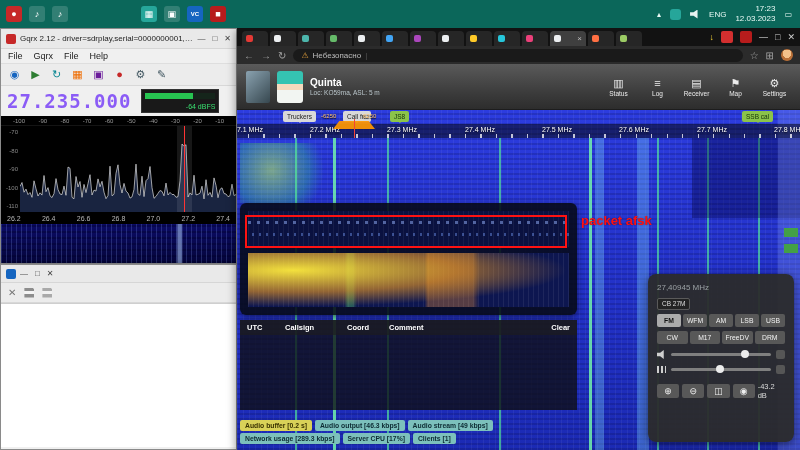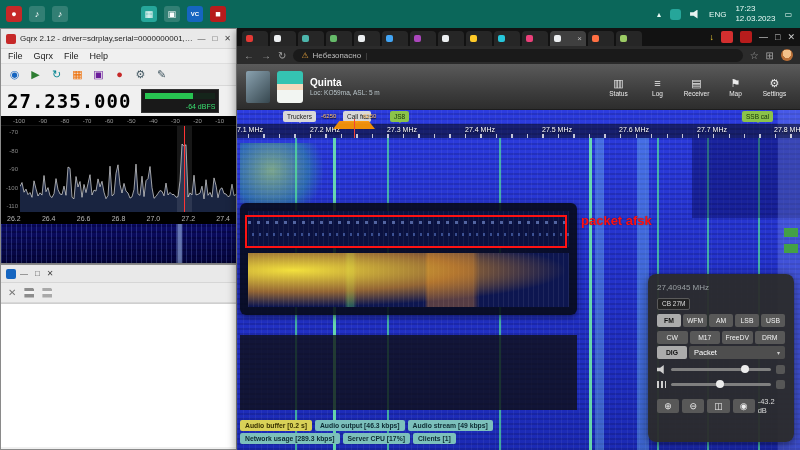--- a/index.html
+++ b/index.html
@@ -6,37 +6,37 @@
   html,body{width:800px;height:450px}
   body{font-family:"Liberation Sans",sans-serif;background:#0f7a6b;overflow:hidden}
   #screen{position:relative;width:800px;height:450px;overflow:hidden}
 
   
   .taskbar{position:absolute;left:0;top:0;width:800px;height:28px;background:#0b675a;display:flex;align-items:center;color:#eafaf6;z-index:20}
   .tb-left{display:flex;align-items:center;gap:7px;padding-left:6px}
   .tb-ic{width:16px;height:16px;border-radius:3px;display:flex;align-items:center;justify-content:center;font-size:9px;color:#fff}
   .tb-gap{margin-left:66px}
   .tb-right{margin-left:auto;display:flex;align-items:center;gap:9px;padding-right:8px;font-size:8px}
-  .tb-clock{line-height:1.2;font-size:8px}
+  .tb-clock{text-align:right;line-height:1.2;font-size:8px}
   .spkw{width:10px;height:9px;background:#e8f4f1;clip-path:polygon(0 30%,35% 30%,75% 0,75% 100%,35% 70%,0 70%)}
 
   
   .win{position:absolute;background:#f0f0f0;border:1px solid #8a8a8a;box-shadow:2px 2px 8px rgba(0,0,0,.35)}
   .titlebar{height:20px;background:#e9e9e9;display:flex;align-items:center;padding:0 5px;gap:4px;border-bottom:1px solid #d6d6d6}
   .appic{width:10px;height:10px;border-radius:2px;flex:none}
   .titlebar .t{font-size:8px;color:#222;white-space:nowrap;overflow:hidden;text-overflow:ellipsis;flex:1}
   .wbtns{display:flex;gap:7px;color:#444;font-size:8px;flex:none}
 
   
   #gqrx{left:0;top:28px;width:237px;height:236px}
   .menubar{height:15px;display:flex;gap:11px;align-items:center;padding:0 7px;font-size:9px;color:#1c1c1c;background:#f0f0f0;border-bottom:1px solid #dedede}
   .toolbar{height:22px;display:flex;align-items:center;gap:6px;padding:0 6px;background:#ececec;border-bottom:1px solid #d8d8d8}
   .ti{width:15px;height:15px;border-radius:2px;font-size:11px;line-height:15px;text-align:center}
   .freqrow{height:30px;display:flex;align-items:center;padding:0 6px;gap:10px;background:#f0f0f0}
-  .freqdigits{font-family:"DejaVu Sans Mono",monospace;font-size:19px;font-weight:bold;color:#000000;letter-spacing:1px}
+  .freqdigits{font-family:"DejaVu Sans Mono",monospace;font-size:19px;font-weight:bold;color:#8b5cf6;letter-spacing:1px}
   .meter{width:78px;height:24px;background:#191919;border:1px solid #333;padding:3px 3px 2px;display:flex;flex-direction:column;justify-content:space-between}
   .meter .bar{height:6px;background:linear-gradient(90deg,#27c451 0 68%,#15251b 68%)}
   .meter .mtxt{font-size:7px;color:#39e070;text-align:right}
   .specwrap{position:relative;height:96px;background:#000}
   .topscale{height:10px;display:flex;justify-content:space-between;align-items:center;padding:0 12px;color:#9a9a9a;font-size:6px;border-bottom:1px solid #141414}
   .dbcol{position:absolute;left:0;top:10px;width:19px;height:86px;display:flex;flex-direction:column;justify-content:space-between;padding:3px 2px;font-size:6px;color:#8a8a8a;text-align:right}
   .spec{position:absolute;left:19px;top:10px}
   .filterband{position:absolute;left:176px;top:10px;width:15px;height:86px;background:rgba(255,255,255,.09)}
   .specmark{position:absolute;left:183px;top:10px;width:1px;height:86px;background:#ff3434}
   .freqlabels{height:12px;background:#000;display:flex;justify-content:space-between;align-items:center;padding:0 6px;font-size:7px;color:#b8b8b8}
@@ -416,45 +416,45 @@
         <span class="flabel" style="left:552px">27.8 MHz</span>
       </div>
 
       <div class="opanel">
         <div class="pktstrip"></div>
         <div class="redrect"></div>
         <div class="secwf"></div>
       </div>
       <div class="annot">packet afsk</div>
 
+      <div class="loghead">
+        <span class="lh-utc">UTC</span>
+        <span class="lh-cs">Callsign</span>
+        <span class="lh-co">Coord</span>
+        <span class="lh-cm">Comment</span>
+        <span>Clear</span>
+      </div>
       <div class="logarea"></div>
 
       <div class="rpanel">
         <div class="freqsub">27,40945 MHz</div>
         <span class="band">CB 27M</span>
         <div class="mgrid m5">
           <span class="mbtn active">FM</span>
           <span class="mbtn">WFM</span>
           <span class="mbtn">AM</span>
           <span class="mbtn">LSB</span>
           <span class="mbtn">USB</span>
         </div>
         <div class="mgrid m4">
           <span class="mbtn">CW</span>
           <span class="mbtn">M17</span>
           <span class="mbtn">FreeDV</span>
           <span class="mbtn">DRM</span>
         </div>
-        <div class="digrow">
-          <span class="mbtn active">DIG</span>
-          <span class="sel">
-              <span>Packet</span>
-              <span class="car">▾</span>
-            </span>
-        </div>
         <div class="sliders">
           <div class="srow">
             <span class="spk"></span>
             <span class="track">
                 <span class="knob" style="left:70%"></span>
               </span>
             <span class="mini"></span>
           </div>
           <div class="srow">
             <span class="sqi"></span>

